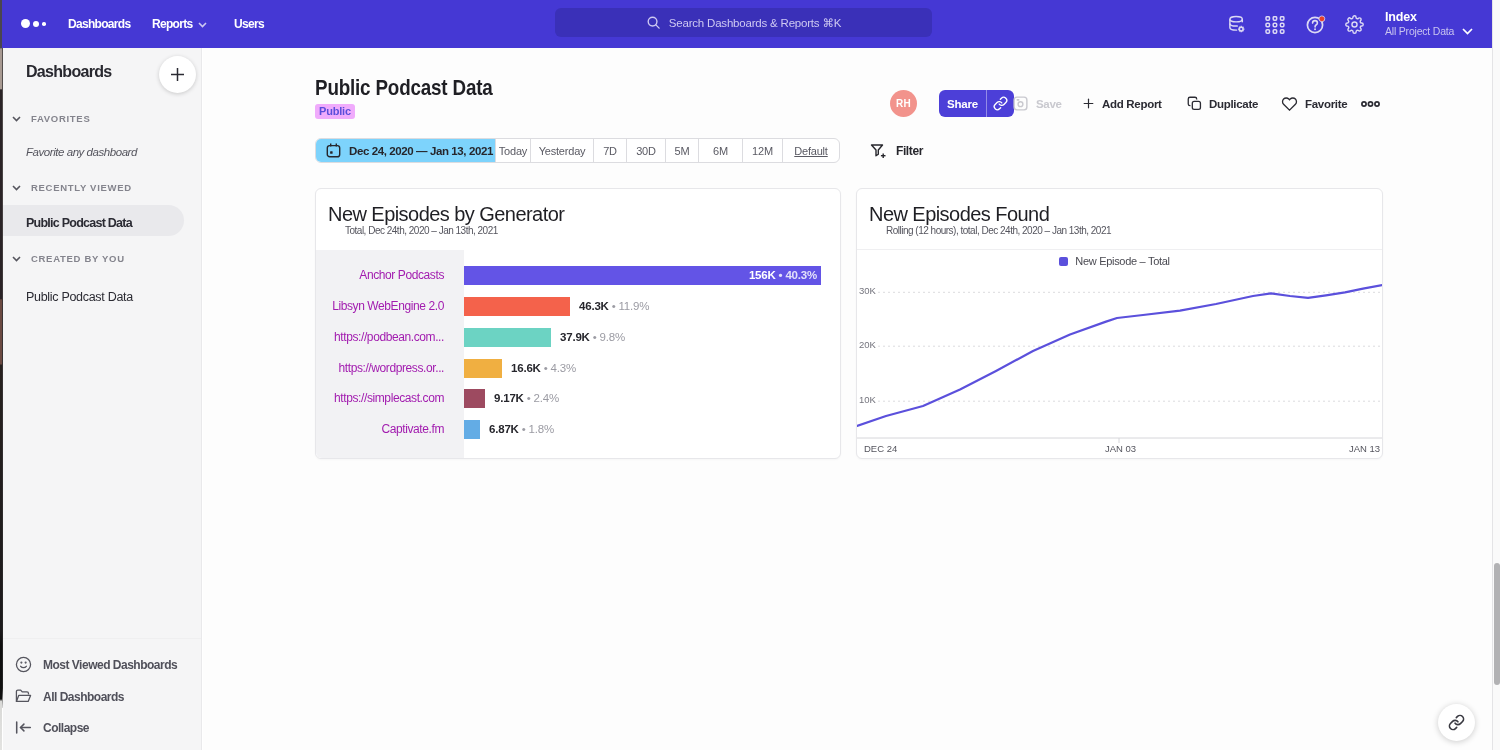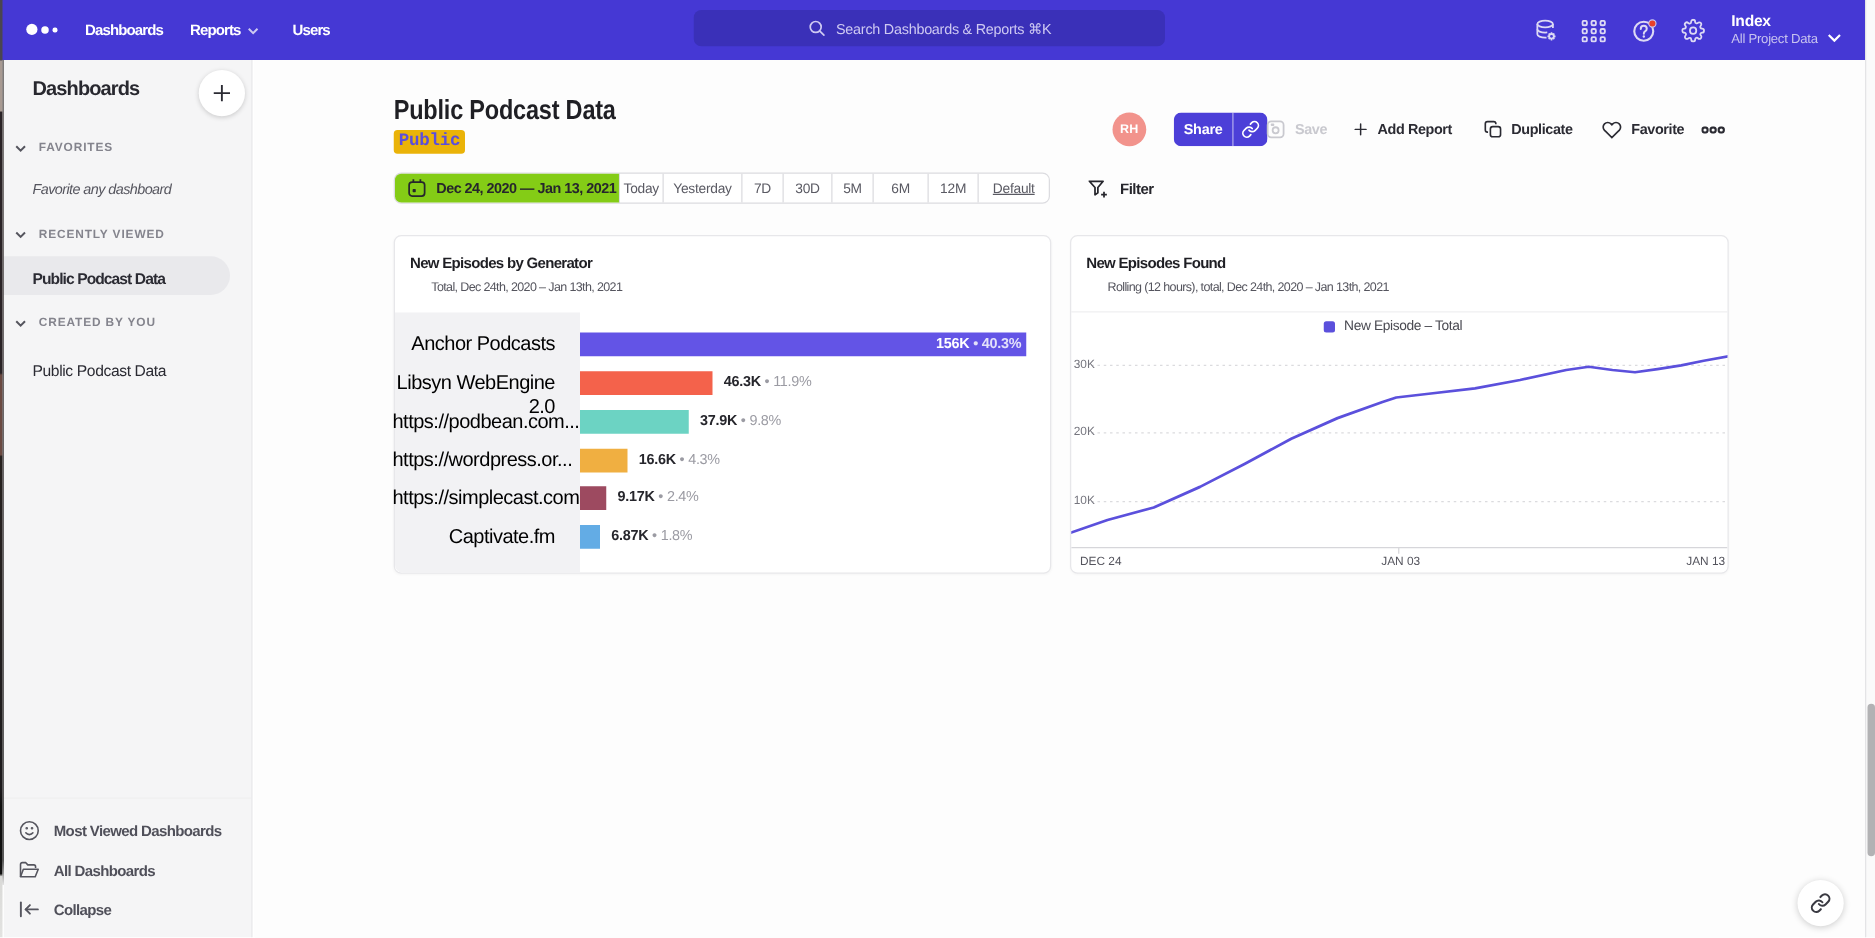--- a/index.html
+++ b/index.html
@@ -33,48 +33,48 @@
 .sb-sec { position:absolute; left:9px; display:flex; align-items:center; gap:10px; color:#84848D; font-size:9.5px; font-weight:bold; letter-spacing:0.7px; }
 .sb-item { position:absolute; left:23px; font-size:12.5px; letter-spacing:-0.3px; color:#2B2B33; }
 .sb-sel { position:absolute; left:0; top:157px; width:181px; height:31px; background:#E9E9EC; border-radius:0 16px 16px 0; }
 .sb-bottom { position:absolute; left:0; bottom:0; width:198px; border-top:1px solid #EFEFF0; height:112px; }
 .sb-bi { position:absolute; left:12px; display:flex; align-items:center; gap:11px; color:#50505A; font-size:12px; letter-spacing:-0.5px; font-weight:bold; }
 .sb-bi svg { color:#55555E; }
 
 
 .main { position:absolute; left:203px; top:48px; width:1289px; height:702px; background:#FDFDFD; }
 h1 { position:absolute; left:112px; top:27px; font-size:22px; font-weight:bold; color:#1F1F24; letter-spacing:-0.2px; transform:scaleX(0.855); transform-origin:left top; white-space:nowrap; }
-.pill { position:absolute; left:112px; top:56px; background:#eab308; color:#5B4EDB; font-size:14px; font-weight:bold; letter-spacing:-0.2px; padding:1px 4px 2px; border-radius:3px;font-family:Liberation Mono, monospace; }
+.pill { position:absolute; left:112px; top:56px; background:#f0abfc; color:#5B4EDB; font-size:11px; font-weight:bold; letter-spacing:-0.2px; padding:1px 4px 2px; border-radius:3px; }
 .actions { position:absolute; left:0; top:42px; width:1289px; height:27px; }
 .avatar { position:absolute; left:687px; top:0; width:27px; height:27px; border-radius:50%; background:#F2938C; color:#fff; font-size:10px; font-weight:bold; display:flex; align-items:center; justify-content:center; letter-spacing:.3px; }
 .sharegrp { position:absolute; left:736px; top:0; display:flex; height:27px; border-radius:6px; overflow:hidden; }
 .share { background:#4C3FD8; color:#fff; font-size:11.5px; font-weight:bold; letter-spacing:-0.2px; display:flex; align-items:center; justify-content:center; width:47px; }
 .sharelink { background:#4C3FD8; border-left:1px solid rgba(255,255,255,.4); width:28px; display:flex; align-items:center; justify-content:center; color:#fff; }
 .act { position:absolute; top:0; height:27px; display:flex; align-items:center; gap:7px; font-size:11.5px; font-weight:bold; letter-spacing:-0.3px; color:#2B2B33; }
 .act.dis { color:#C9C9CF; }
 .act.dis svg { color:#C9C9CF; }
 
 
 .toolbar { position:absolute; left:112px; top:90px; height:25px; display:flex; align-items:stretch; border:1px solid #DCDCE0; border-radius:6px; background:#fff; }
-.tb-date { display:flex; align-items:center; gap:8px; background:#84cc16; width:180px; padding-left:10px; border-right:1px solid #DCDCE0; border-radius:5px 0 0 5px; font-size:11.5px; font-weight:bold; letter-spacing:-0.4px; color:#26262C; box-sizing:border-box; }
+.tb-date { display:flex; align-items:center; gap:8px; background:#7dd3fc; width:180px; padding-left:10px; border-right:1px solid #DCDCE0; border-radius:5px 0 0 5px; font-size:11.5px; font-weight:bold; letter-spacing:-0.4px; color:#26262C; box-sizing:border-box; }
 .tb-btn { display:flex; align-items:center; justify-content:center; border-right:1px solid #DCDCE0; color:#5A5A63; font-size:11px; letter-spacing:-0.2px; box-sizing:border-box; }
 .tb-btn:last-child { border-right:none;text-decoration:underline; }
 .filter { position:absolute; left:667px; top:90px; height:25px; display:flex; align-items:center; gap:9px; color:#26262C; font-size:12px; font-weight:bold; letter-spacing:-0.4px; }
 
 
 .card { position:absolute; top:140px; background:#fff; border:1px solid #E7E7EA; border-radius:6px; box-shadow:0 1px 2px rgba(0,0,0,.03); }
 .card1 { left:112px; width:526px; height:271px; }
 .card2 { left:653px; width:527px; height:271px; }
-.c-title { position:absolute; left:12px; top:14px; font-size:12px; font-weight:bold; letter-spacing:-0.55px; color:#1F1F24; }
+.c-title { position:absolute; left:12px; top:14px; font-size:20px; font-weight:normal; letter-spacing:-0.55px; color:#1F1F24; }
 .c-sub { position:absolute; left:29px; top:36px; font-size:10px; letter-spacing:-0.5px; color:#55555E; }
 
 
 .labelcol { position:absolute; left:0; top:61px; bottom:0; width:148px; background:#F2F2F4; border-radius:0 0 0 6px; }
 .brow { position:absolute; left:0; width:524px; height:19px; }
-.blabel { position:absolute; right:80px; width:130px; text-align:right; font-size:16px; letter-spacing:-0.4px; color:#000000; line-height:19px; }
+.blabel { position:absolute; right:80px; width:130px; text-align:right; font-size:12px; letter-spacing:-0.4px; color:#a21caf; line-height:19px; }
 .bbar { position:absolute; left:148px; top:0; height:19px; }
 .bval { position:absolute; left:0; top:0; height:19px; line-height:19px; white-space:nowrap; font-size:11.5px; font-weight:bold; letter-spacing:-0.2px; color:#26262C; }
 .bval .pct { color:#9B9BA3; font-weight:normal; font-size:11.5px; }
 .inbar { position:absolute; top:0; height:19px; line-height:19px; color:#fff; font-size:11.5px; font-weight:bold; letter-spacing:-0.2px; text-align:right; }
 .inbar .pct2 { color:#E3E1FA; font-weight:bold; }
 
 
 .legend { position:absolute; left:-5px; top:66px; width:100%; display:flex; align-items:center; justify-content:center; gap:7px; font-size:11px; letter-spacing:-0.3px; color:#4A4A52; }
 .legend .sq { width:9px; height:9px; border-radius:2px; background:#5B50DC; }
 

